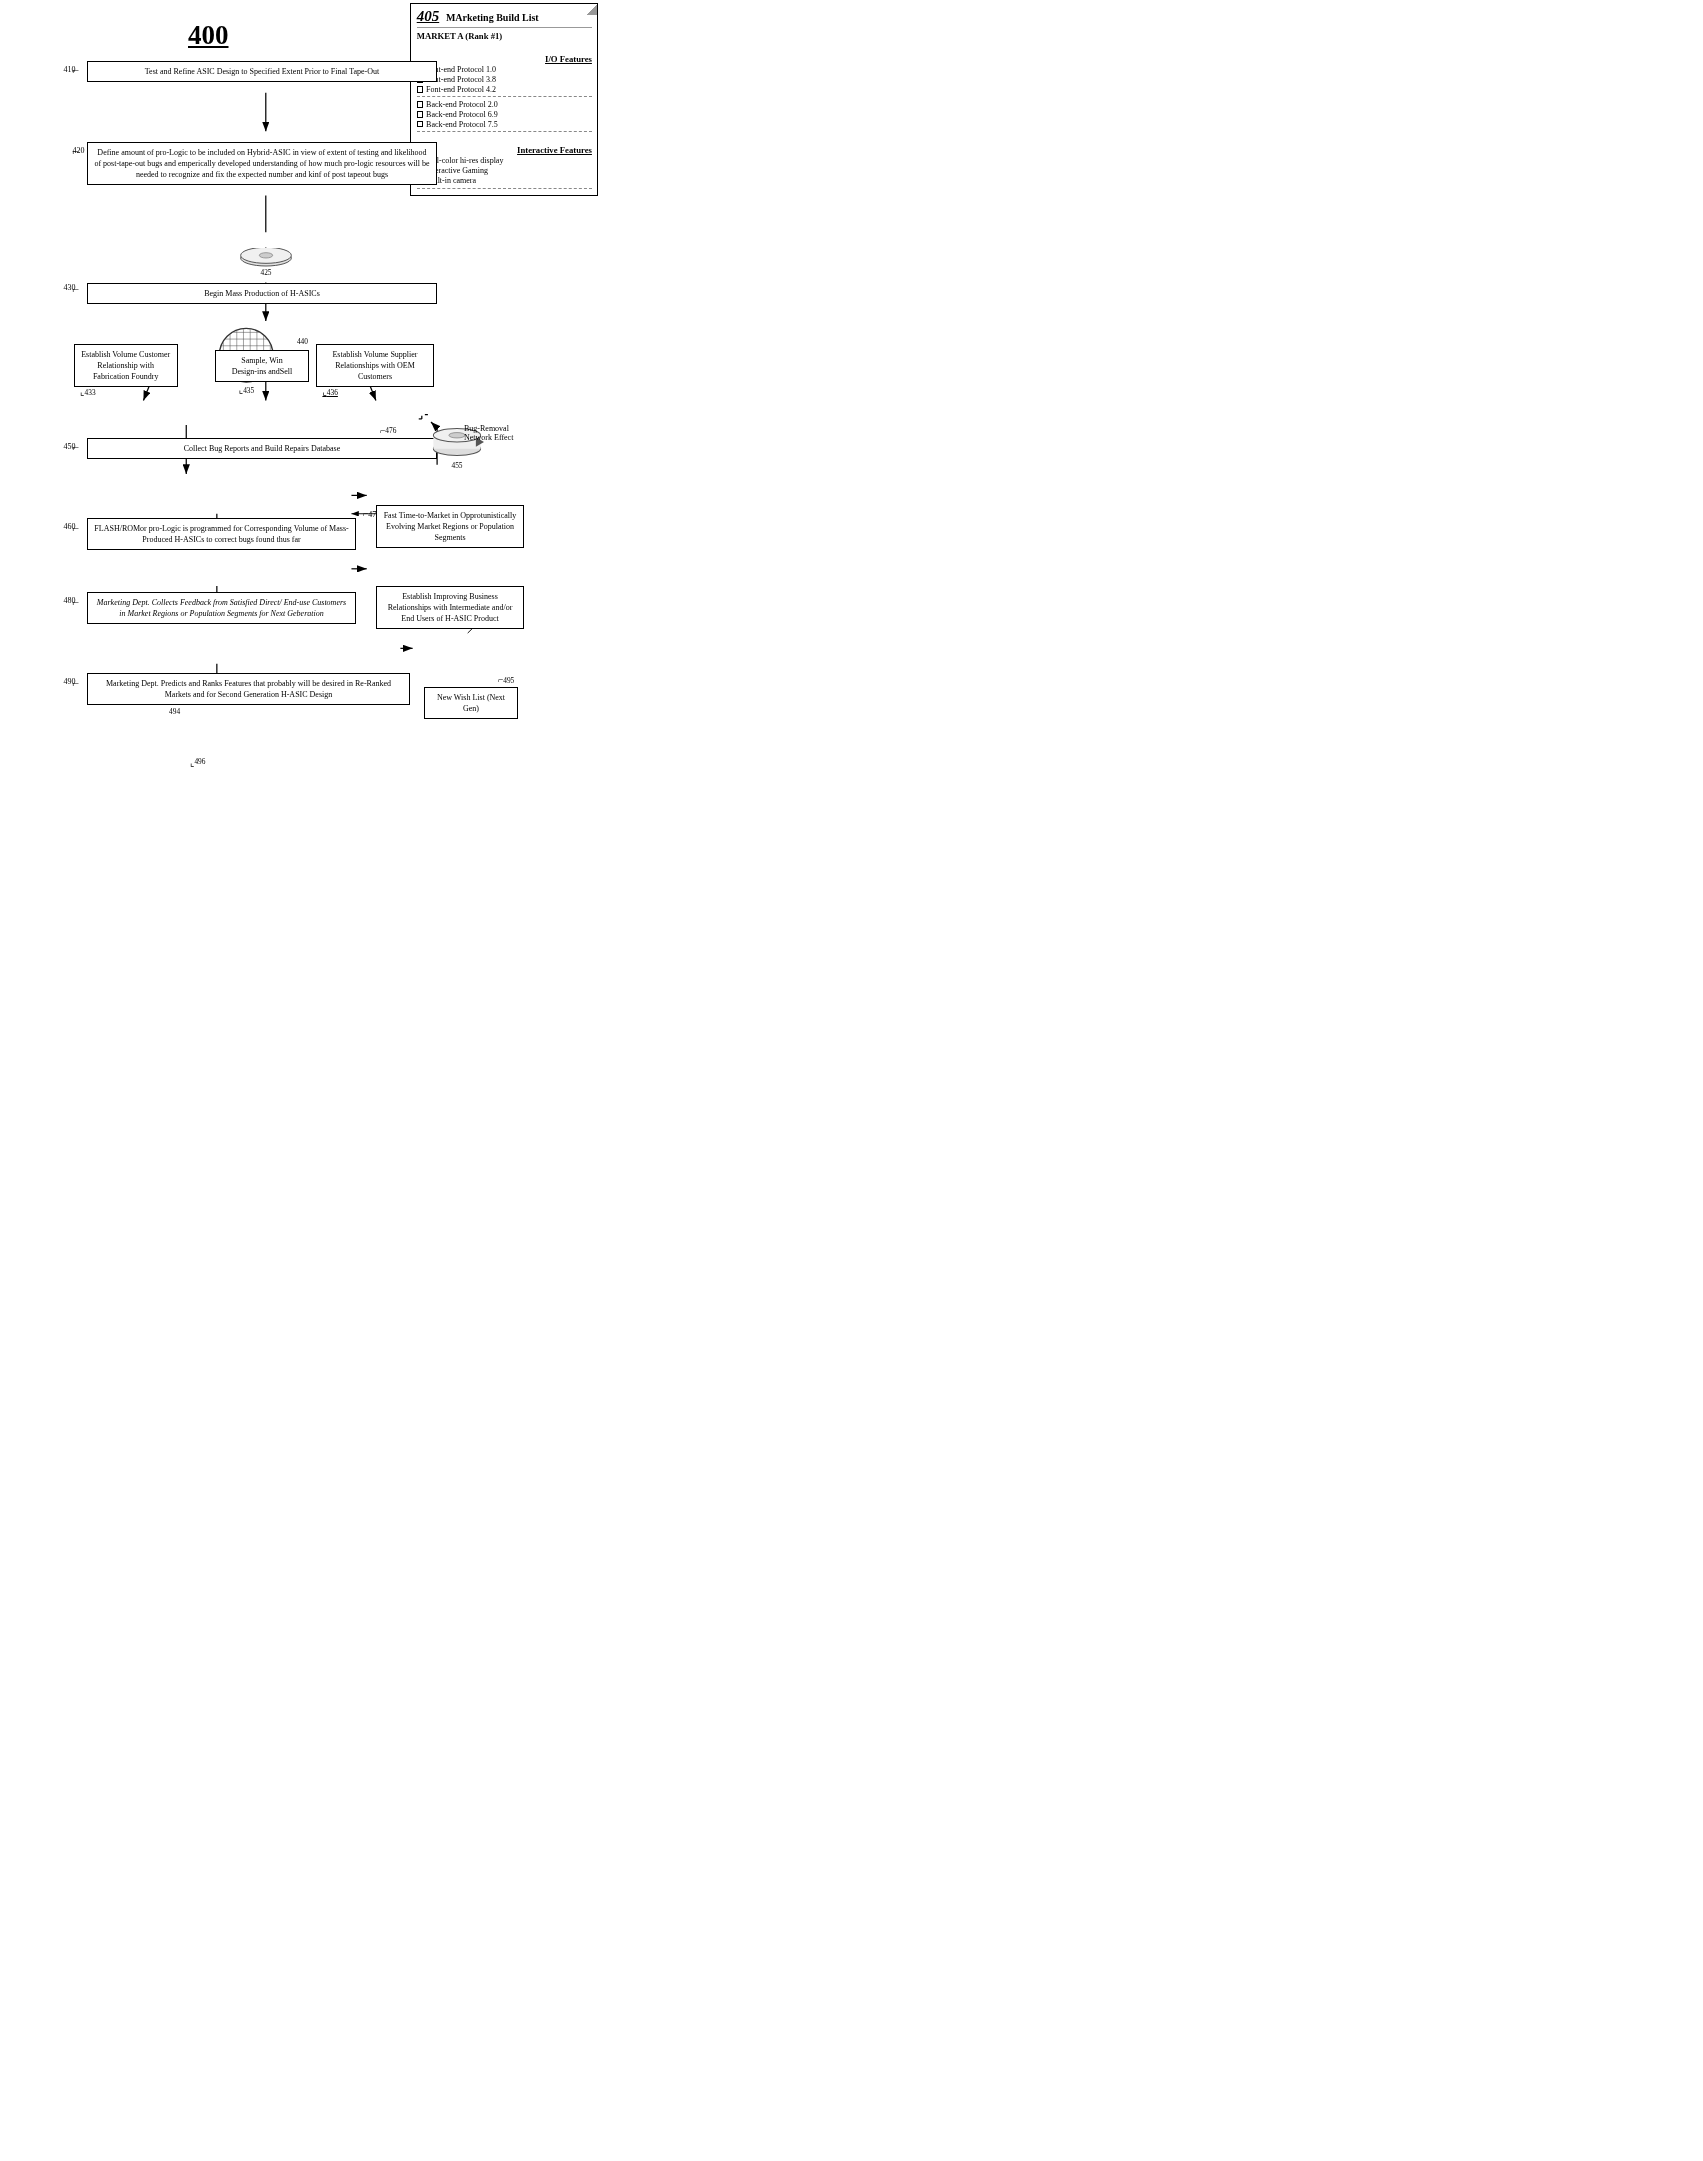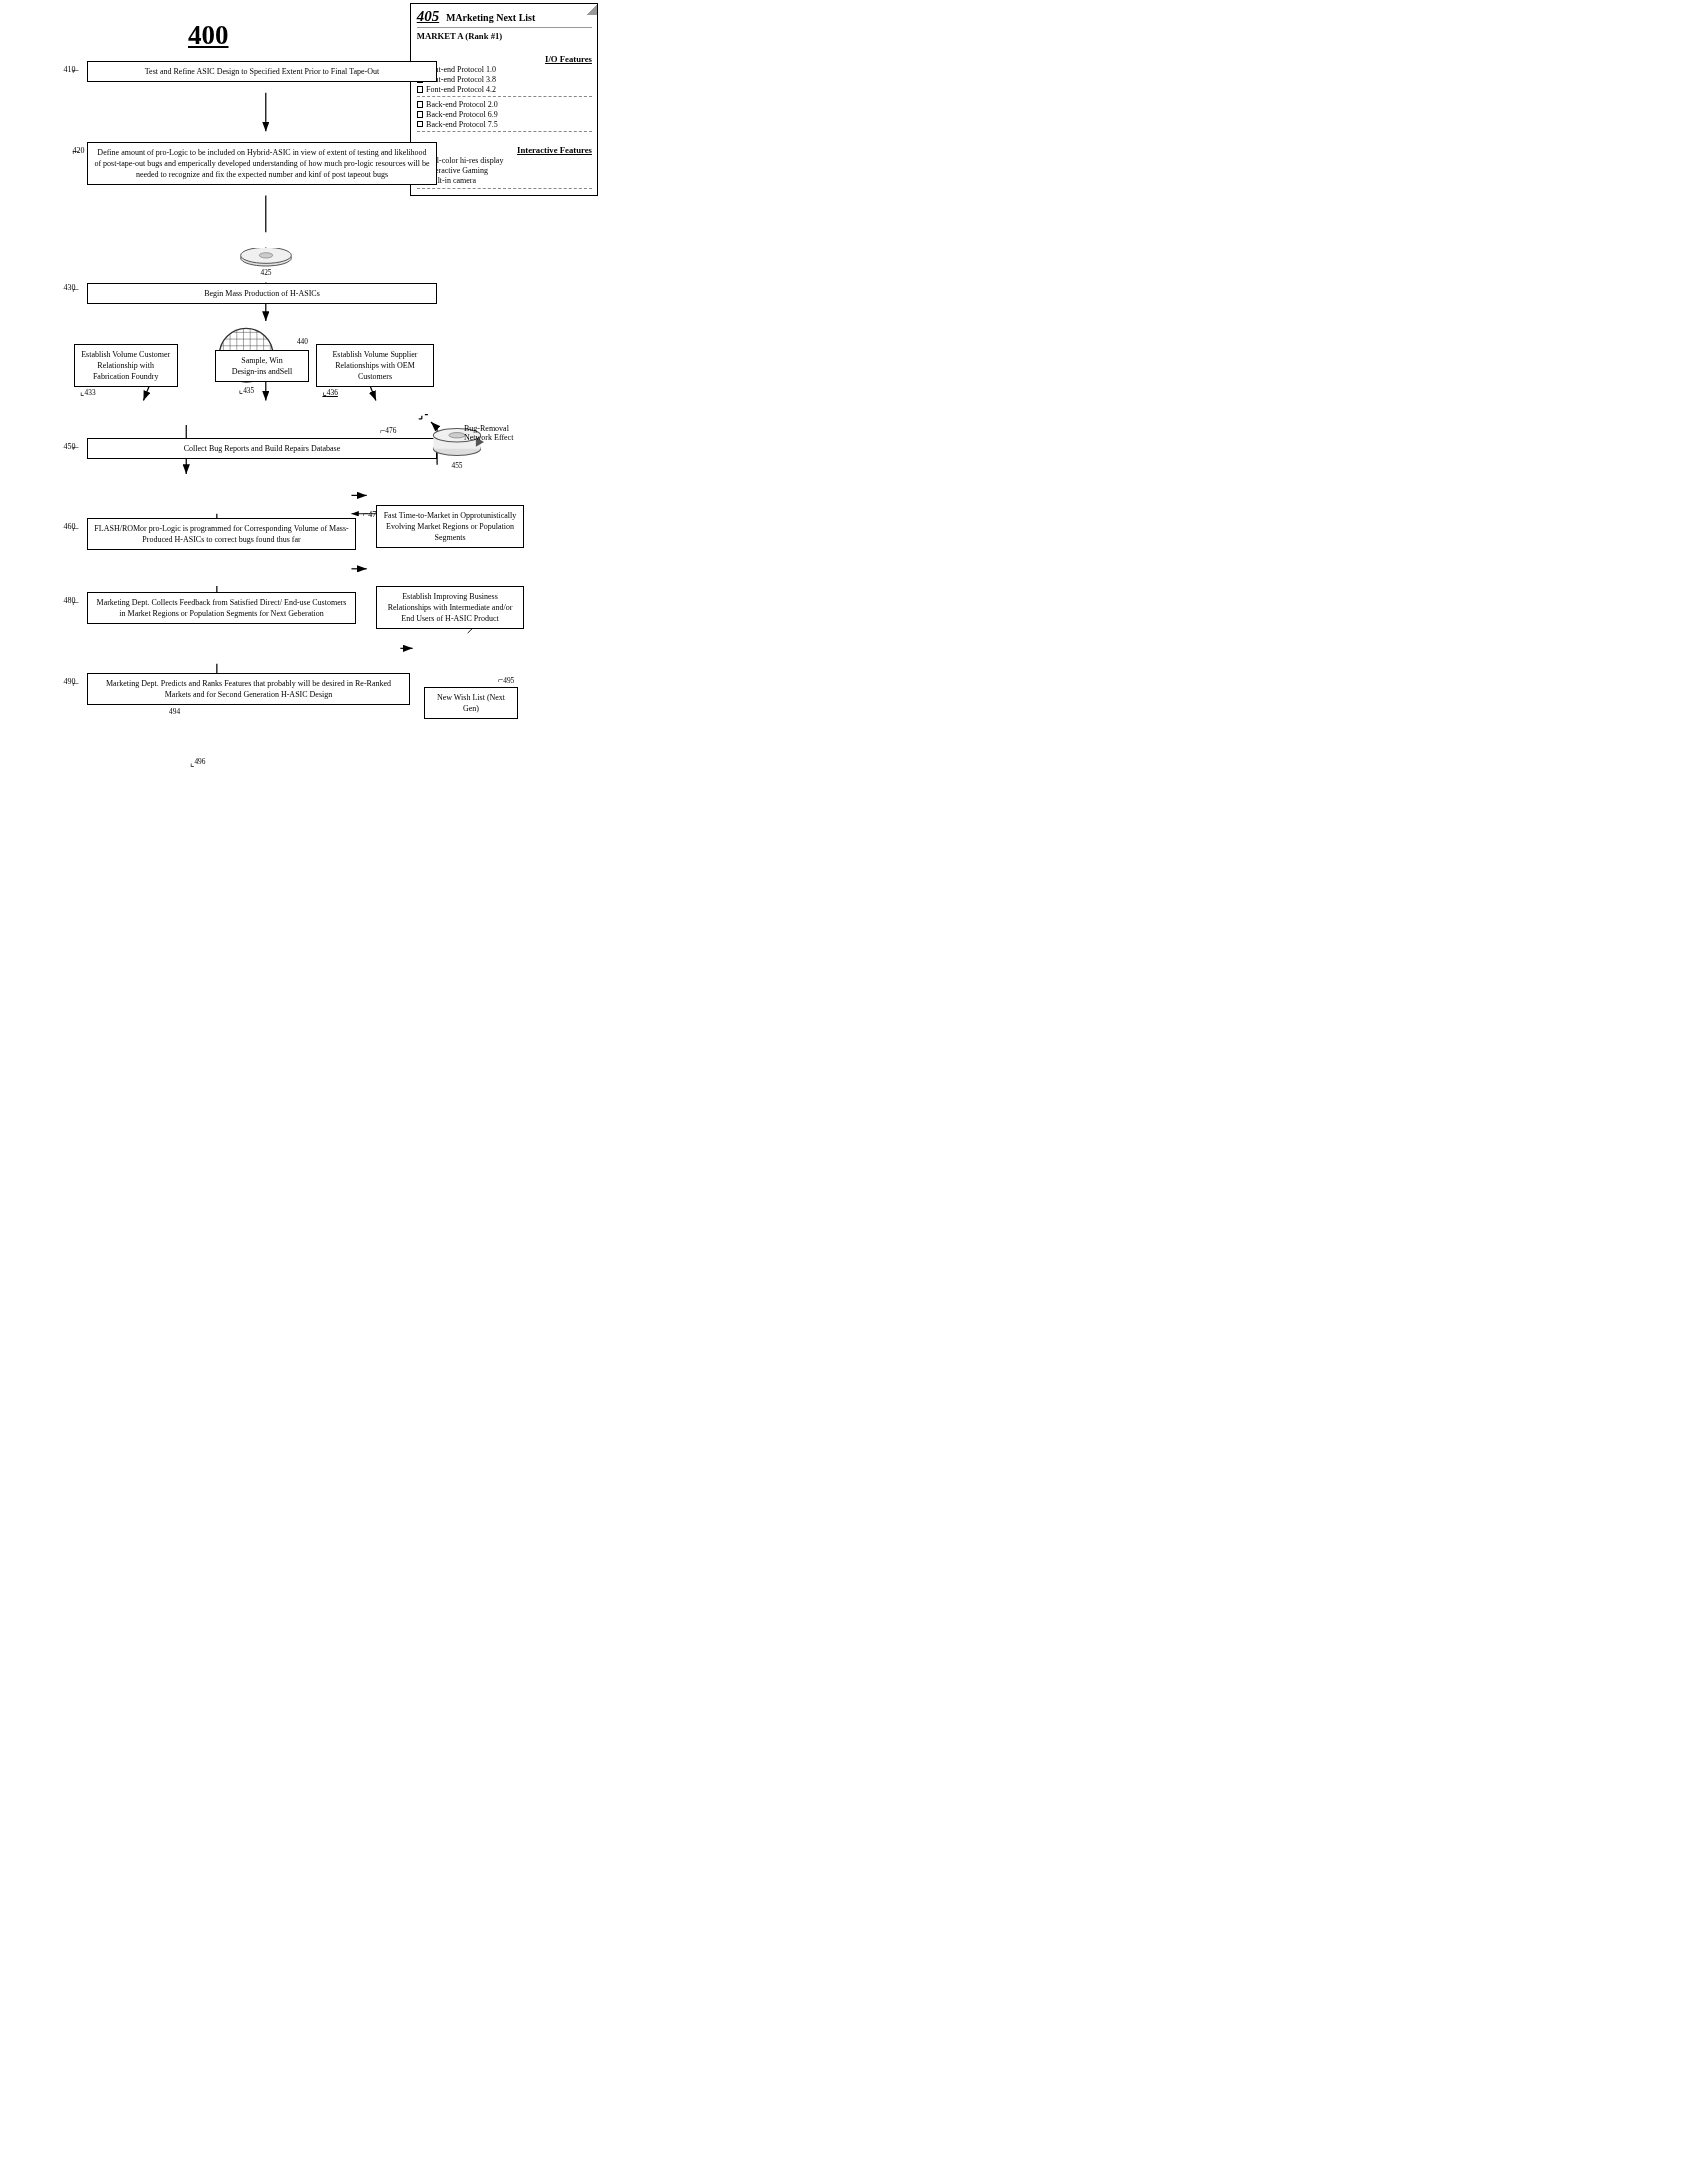--- a/index.html
+++ b/index.html
@@ -106,42 +106,42 @@
 
     .box-410 { left: 20px; top: 0; width: 350px; }
     .box-420 { left: 20px; top: 81px; width: 350px; }
     .box-430 { left: 20px; top: 222px; width: 350px; }
     .box-433 { left: 6.7px; top: 283px; width: 104px; }
     .box-440 { left: 155px; top: 289px; width: 94px; }
     .box-436 { left: 249px; top: 283px; width: 118px; }
     .box-450 { left: 20px; top: 377px; width: 350px; }
     .box-460 { left: 20px; top: 457px; width: 269px; }
     .box-470 { left: 309px; top: 444px; width: 148px; }
-    .box-480 { left: 20px; top: 531px; width: 269px; }
+    .box-480 { left: 20px; top: 531px; width: 269px; font-style: italic; }
     .box-485 { left: 309px; top: 525px; width: 148px; }
     .box-490 { left: 20px; top: 612px; width: 323px; }
     .box-495 { left: 357px; top: 626px; width: 94px; }
 
     
     .connector-svg {
       position: absolute;
       top: 0;
       left: 0;
       width: 100%;
       height: 100%;
       pointer-events: none;
     }
   </style>
 </head>
 <body>
 
 <div class="wish-list-box">
   <div class="wish-list-header">
     <span class="wish-list-num">405</span>
-    <span class="wish-list-title">MArketing Next List</span>
+    <span class="wish-list-title">MArketing Build List</span>
   </div>
   <div class="wish-list-market">MARKET A (Rank #1)</div>
   <div class="wish-list-section-title">I/O Features</div>
   <div class="wish-list-item">
     <span class="checkbox-sq"></span>
     <span>Font-end Protocol 1.0</span>
   </div>
   <div class="wish-list-item">
     <span class="checkbox-sq"></span>
     <span>Font-end Protocol 3.8</span>

